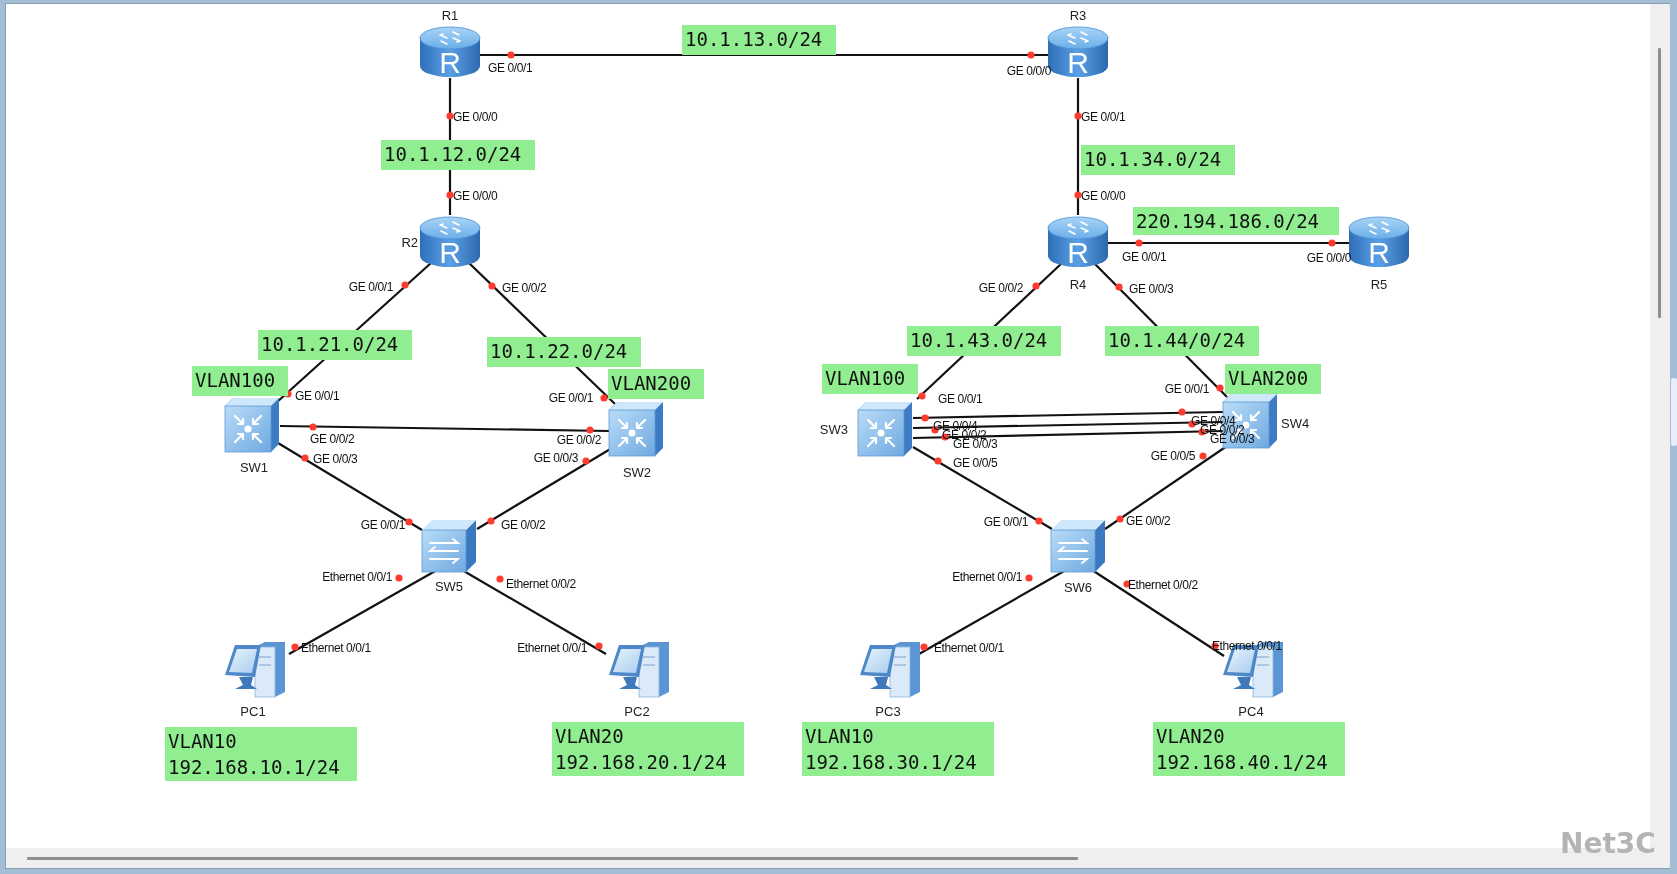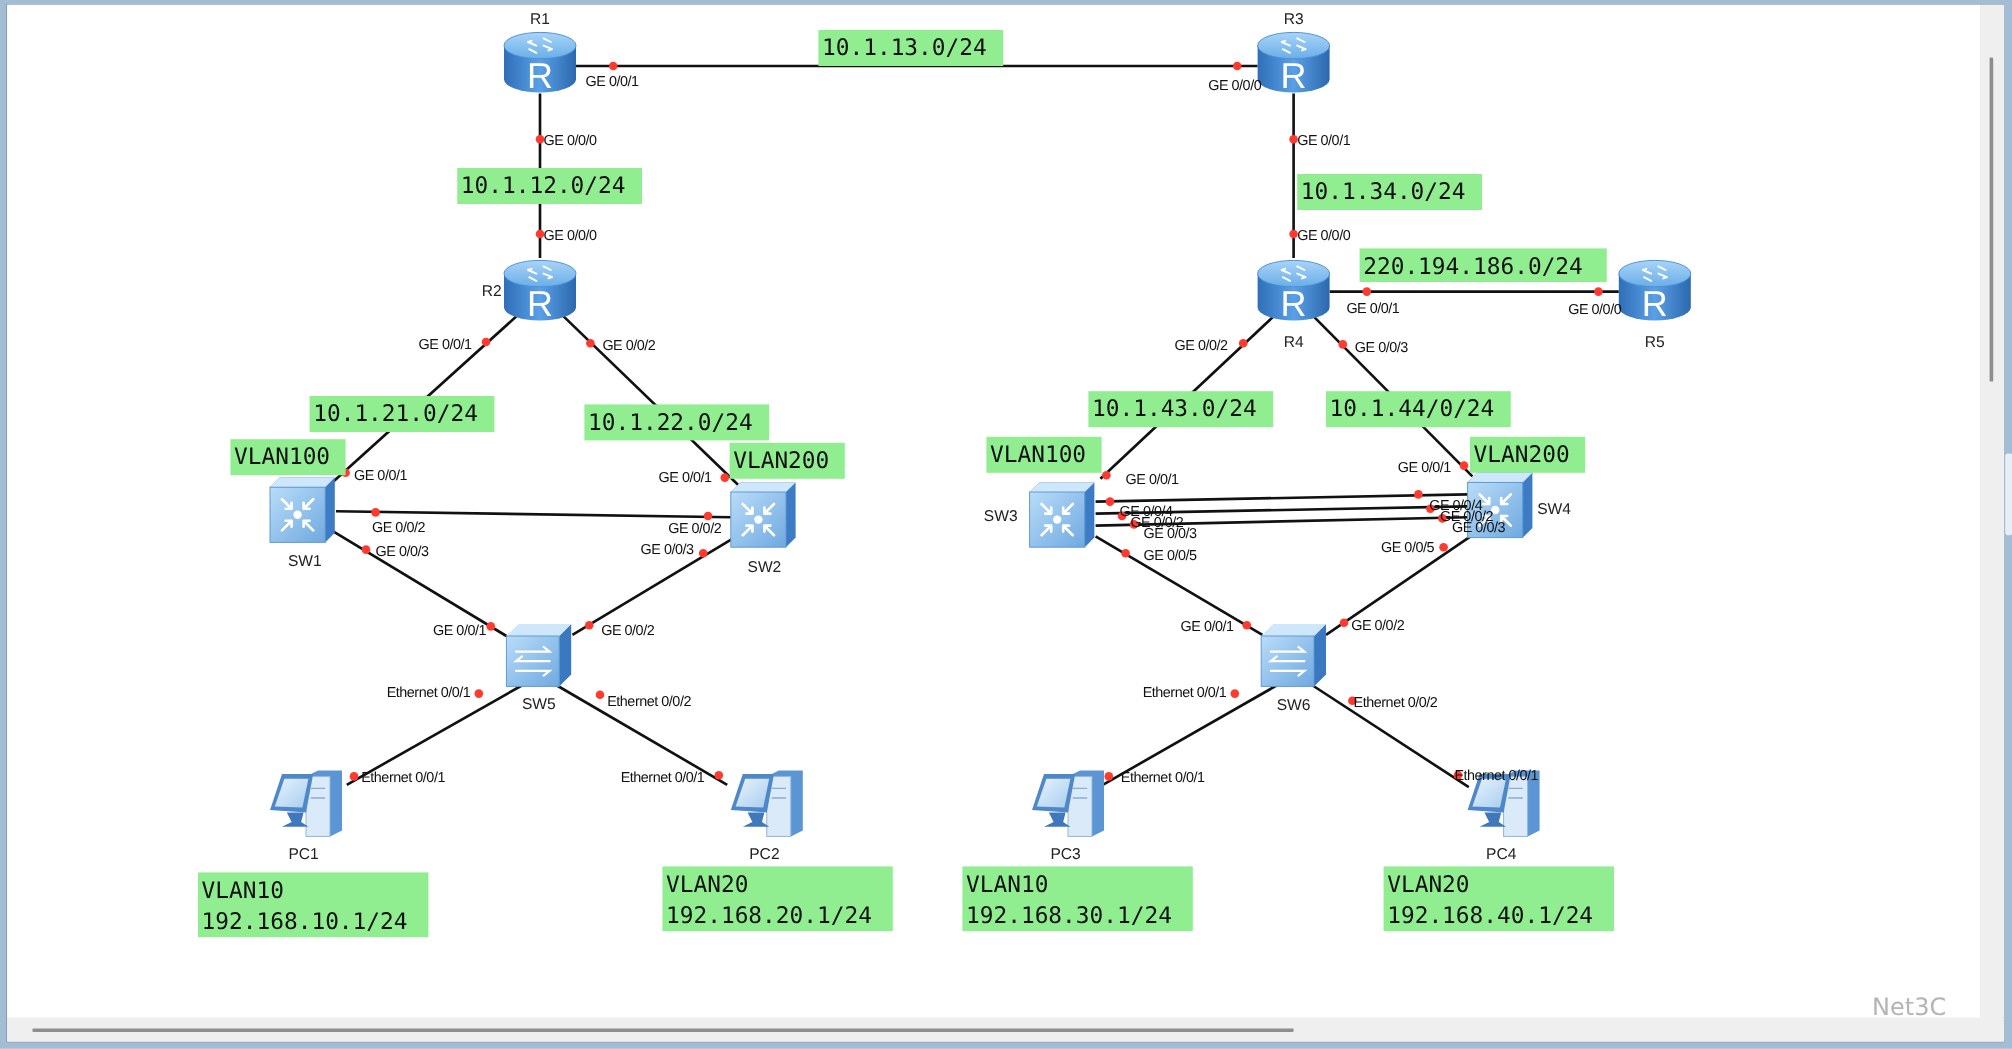--- a/index.html
+++ b/index.html
@@ -8,22 +8,22 @@
   .frame { position: absolute; left: 5px; top: 3px; width: 1665px; height: 866px; background: #f0f0f0;
            border: 1px solid #8a9fb3; box-sizing: border-box; }
   .canvas { position: absolute; left: 6px; top: 4px; width: 1644px; height: 844px; background: #ffffff; overflow: hidden; }
   svg.topo { position: absolute; left: 0; top: 0; }
   .vscroll { position: absolute; left: 1650px; top: 4px; width: 20px; height: 844px; background: #efefef; }
   .vthumb { position: absolute; left: 1658px; top: 48px; width: 3px; height: 270px; background: #8e8e8e; border-radius: 1px; }
   .hscroll { position: absolute; left: 6px; top: 848px; width: 1644px; height: 20px; background: #efefef; }
   .hthumb { position: absolute; left: 27px; top: 857px; width: 1051px; height: 3px; background: #8e8e8e; border-radius: 1px; }
   .corner { position: absolute; left: 1650px; top: 848px; width: 20px; height: 20px; background: #efefef; }
   .sidegrip { position: absolute; left: 1671px; top: 378px; width: 6px; height: 68px; background: #e8eef5; border-radius: 2px; }
-  .watermark { position: absolute; left: 1560px; top: 827px; font-family: "DejaVu Sans", sans-serif; font-size: 20px;
-               font-weight: normal; color: #b4b4b4; letter-spacing: 0px; }
+  .watermark { position: absolute; left: 1560px; top: 827px; font-family: "DejaVu Sans", sans-serif; font-size: 28px;
+               font-weight: bold; color: #b4b4b4; letter-spacing: 0px; }
   .lbl-dev { font-family: "Liberation Sans", sans-serif; font-size: 13px; fill: #222; }
   .lbl-port { font-family: "Liberation Sans", sans-serif; font-size: 12px; fill: #111; letter-spacing: -0.4px; }
   .note-text { font-family: "DejaVu Sans Mono", monospace; font-size: 19px; fill: #111; }
 </style>
 </head>
 <body>
 
 <div class="frame"></div>
 <div class="canvas">
   <svg class="topo" id="topo" width="1644" height="844" viewBox="6 4 1644 844">

